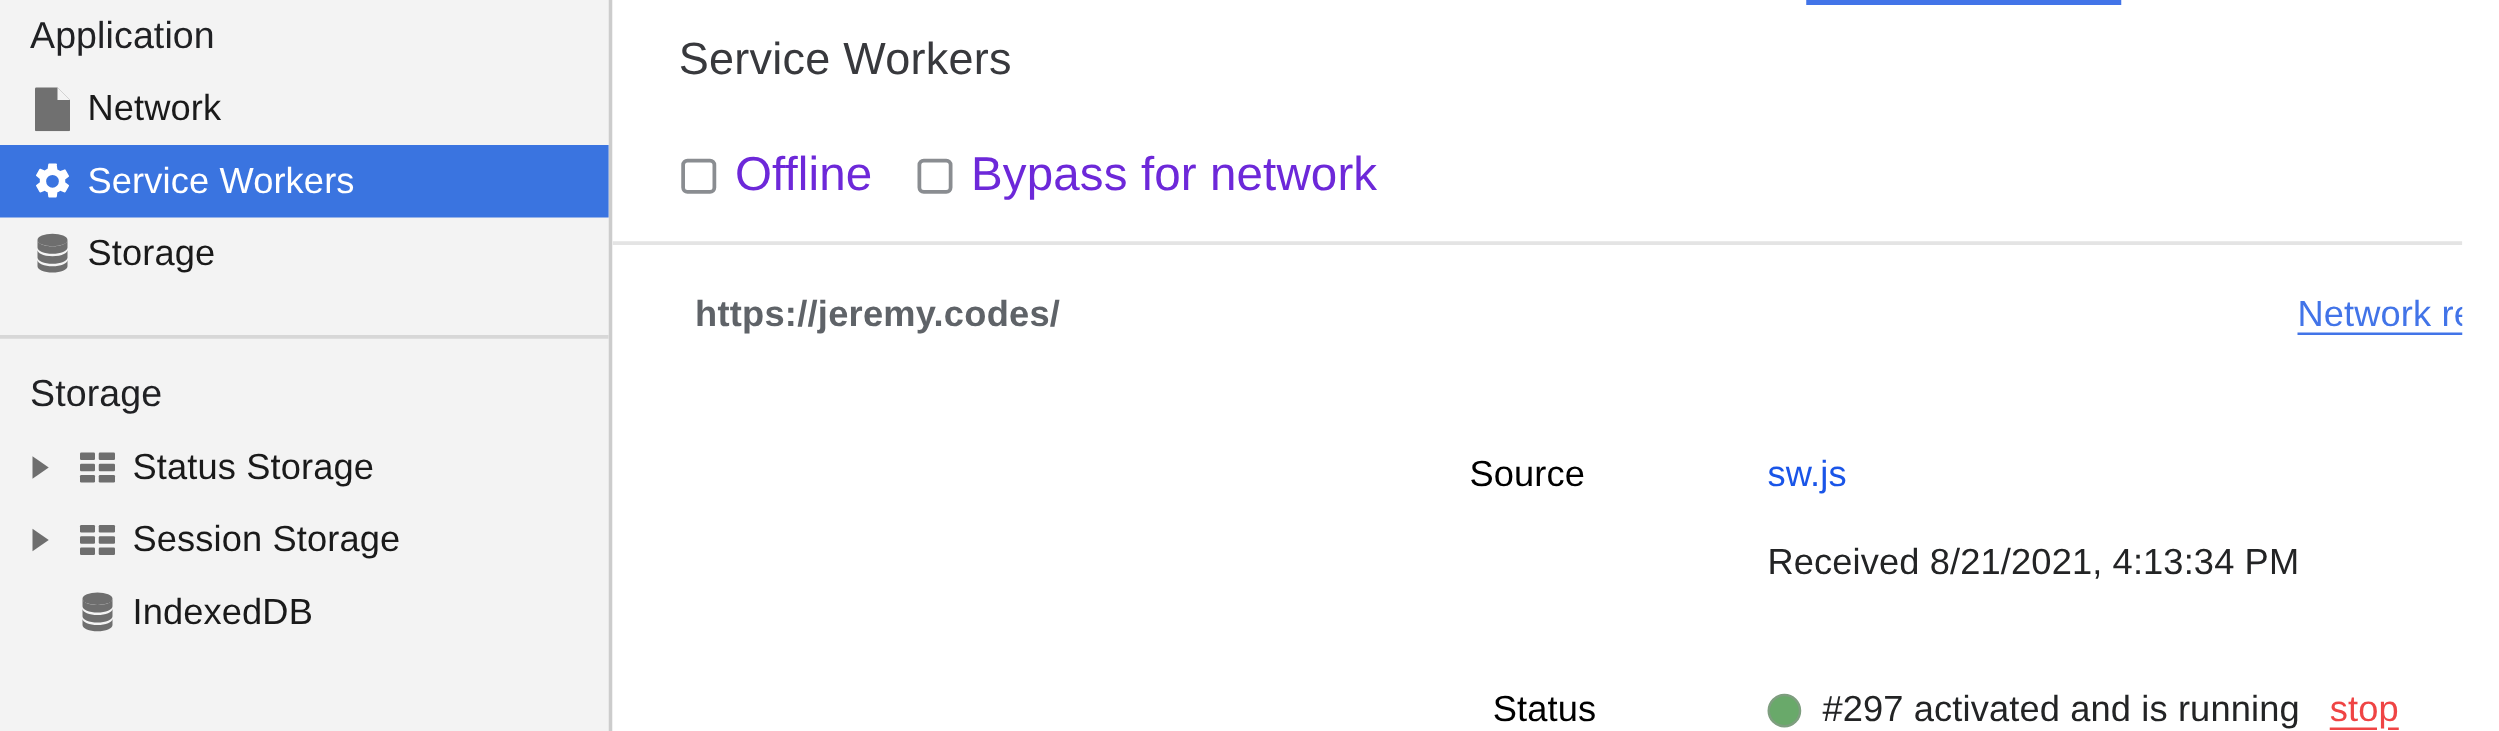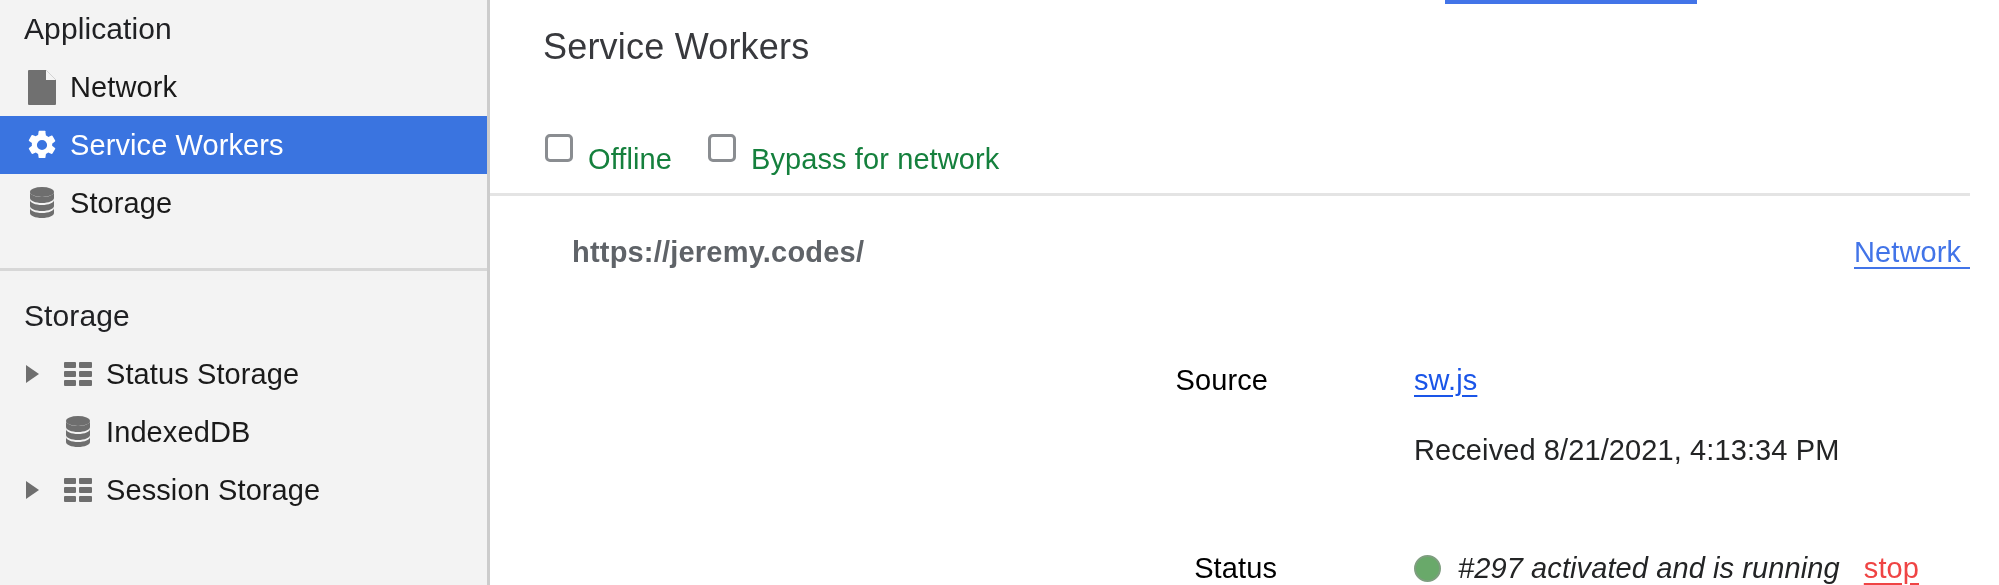--- a/index.html
+++ b/index.html
@@ -141,41 +141,40 @@
   .cb-box {
     width: 28px;
     height: 28px;
     border: 3px solid #8a8d91;
     border-radius: 5px;
     background: #ffffff;
     box-sizing: border-box;
     flex: 0 0 28px;
   }
   .cb-label {
-    font-size: 29px;
-    color: #15803d;
+    font-size: 38px;
+    color: #6d28d9;
     margin-left: 15px;
     letter-spacing: 0.1px;
-    margin-top: 24px;
   }
 
   #hr-main {
     position: absolute;
     top: 193px;
     left: 0;
     right: 0;
     height: 3px;
     background: #e4e4e4;
   }
 
   
   #reg-row {
     position: absolute;
     top: 236px;
-    left: 16px;
+    left: 0;
     right: 0;
     height: 46px;
   }
   #reg-origin {
     position: absolute;
     left: 66px;
     top: 0;
     font-size: 29px;
     font-weight: bold;
     color: #5f6368;
@@ -222,21 +221,20 @@
     position: absolute;
     left: 924px;
     font-size: 29px;
     color: #232425;
     letter-spacing: 0.1px;
     display: flex;
     align-items: center;
   }
   .field-link {
     color: #1a55e8;
-    text-decoration: underline;
     text-underline-offset: 5px;
     cursor: pointer;
   }
 
   #row-source { top: 364px; }
   #row-source .field-label { left: 628px; }
 
   #row-received { top: 434px; }
 
   #row-status { top: 552px; }
@@ -246,21 +244,21 @@
     width: 27px;
     height: 27px;
     border-radius: 50%;
     background: #69a96a;
     border: 2px solid #7e9e7f;
     box-sizing: border-box;
     display: inline-block;
     margin-right: 17px;
     flex: 0 0 27px;
   }
-  .status-text { margin-right: 24px; font-style: italic; }
+  .status-text { margin-right: 24px; }
   .stop-link {
     color: #ef4444;
     text-decoration: underline;
     text-underline-offset: 5px;
     cursor: pointer;
   }
 </style>
 </head>
 <body>
 
@@ -325,55 +323,55 @@
               <rect x="17" y="11" width="13" height="6" rx="1"></rect>
               <rect x="2" y="20" width="12" height="6" rx="1"></rect>
               <rect x="17" y="20" width="13" height="6" rx="1"></rect>
             </g>
           </svg>
         </span>
         <span class="sb-label">Status Storage</span>
       </div>
 
       <div class="sb-item">
-        <span class="sb-twisty empty">
-            <i class="tri"></i>
-          </span>
-        <span class="sb-icon">
-          <svg width="32" height="34" viewBox="0 0 32 34" aria-hidden="true">
-            <g fill="#6e6e6e">
-              <ellipse cx="16" cy="6" rx="12" ry="5"></ellipse>
-              <path d="M4 6 v6 c0 2.8 5.4 5 12 5s12-2.2 12-5V6c0 2.8-5.4 5-12 5S4 8.8 4 6z"></path>
-              <path d="M4 14 v6 c0 2.8 5.4 5 12 5s12-2.2 12-5v-6c0 2.8-5.4 5-12 5S4 16.8 4 14z"></path>
-              <path d="M4 22 v5 c0 2.8 5.4 5 12 5s12-2.2 12-5v-5c0 2.8-5.4 5-12 5S4 24.8 4 22z"></path>
-            </g>
-          </svg>
-        </span>
-        <span class="sb-label">IndexedDB</span>
-      </div>
-
-      <div class="sb-item">
         <span class="sb-twisty">
             <i class="tri"></i>
           </span>
         <span class="sb-icon">
           <svg width="32" height="28" viewBox="0 0 32 28" aria-hidden="true">
             <g fill="#6e6e6e">
               <rect x="2" y="2" width="12" height="6" rx="1"></rect>
               <rect x="17" y="2" width="13" height="6" rx="1"></rect>
               <rect x="2" y="11" width="12" height="6" rx="1"></rect>
               <rect x="17" y="11" width="13" height="6" rx="1"></rect>
               <rect x="2" y="20" width="12" height="6" rx="1"></rect>
               <rect x="17" y="20" width="13" height="6" rx="1"></rect>
             </g>
           </svg>
         </span>
         <span class="sb-label">Session Storage</span>
       </div>
 
+      <div class="sb-item">
+        <span class="sb-twisty empty">
+            <i class="tri"></i>
+          </span>
+        <span class="sb-icon">
+          <svg width="32" height="34" viewBox="0 0 32 34" aria-hidden="true">
+            <g fill="#6e6e6e">
+              <ellipse cx="16" cy="6" rx="12" ry="5"></ellipse>
+              <path d="M4 6 v6 c0 2.8 5.4 5 12 5s12-2.2 12-5V6c0 2.8-5.4 5-12 5S4 8.8 4 6z"></path>
+              <path d="M4 14 v6 c0 2.8 5.4 5 12 5s12-2.2 12-5v-6c0 2.8-5.4 5-12 5S4 16.8 4 14z"></path>
+              <path d="M4 22 v5 c0 2.8 5.4 5 12 5s12-2.2 12-5v-5c0 2.8-5.4 5-12 5S4 24.8 4 22z"></path>
+            </g>
+          </svg>
+        </span>
+        <span class="sb-label">IndexedDB</span>
+      </div>
+
     </div>
   </div>
 
   <div id="main">
 
     <div id="top-cut-link"></div>
 
     <div id="sw-title">Service Workers</div>
 
     <div id="toolbar">

